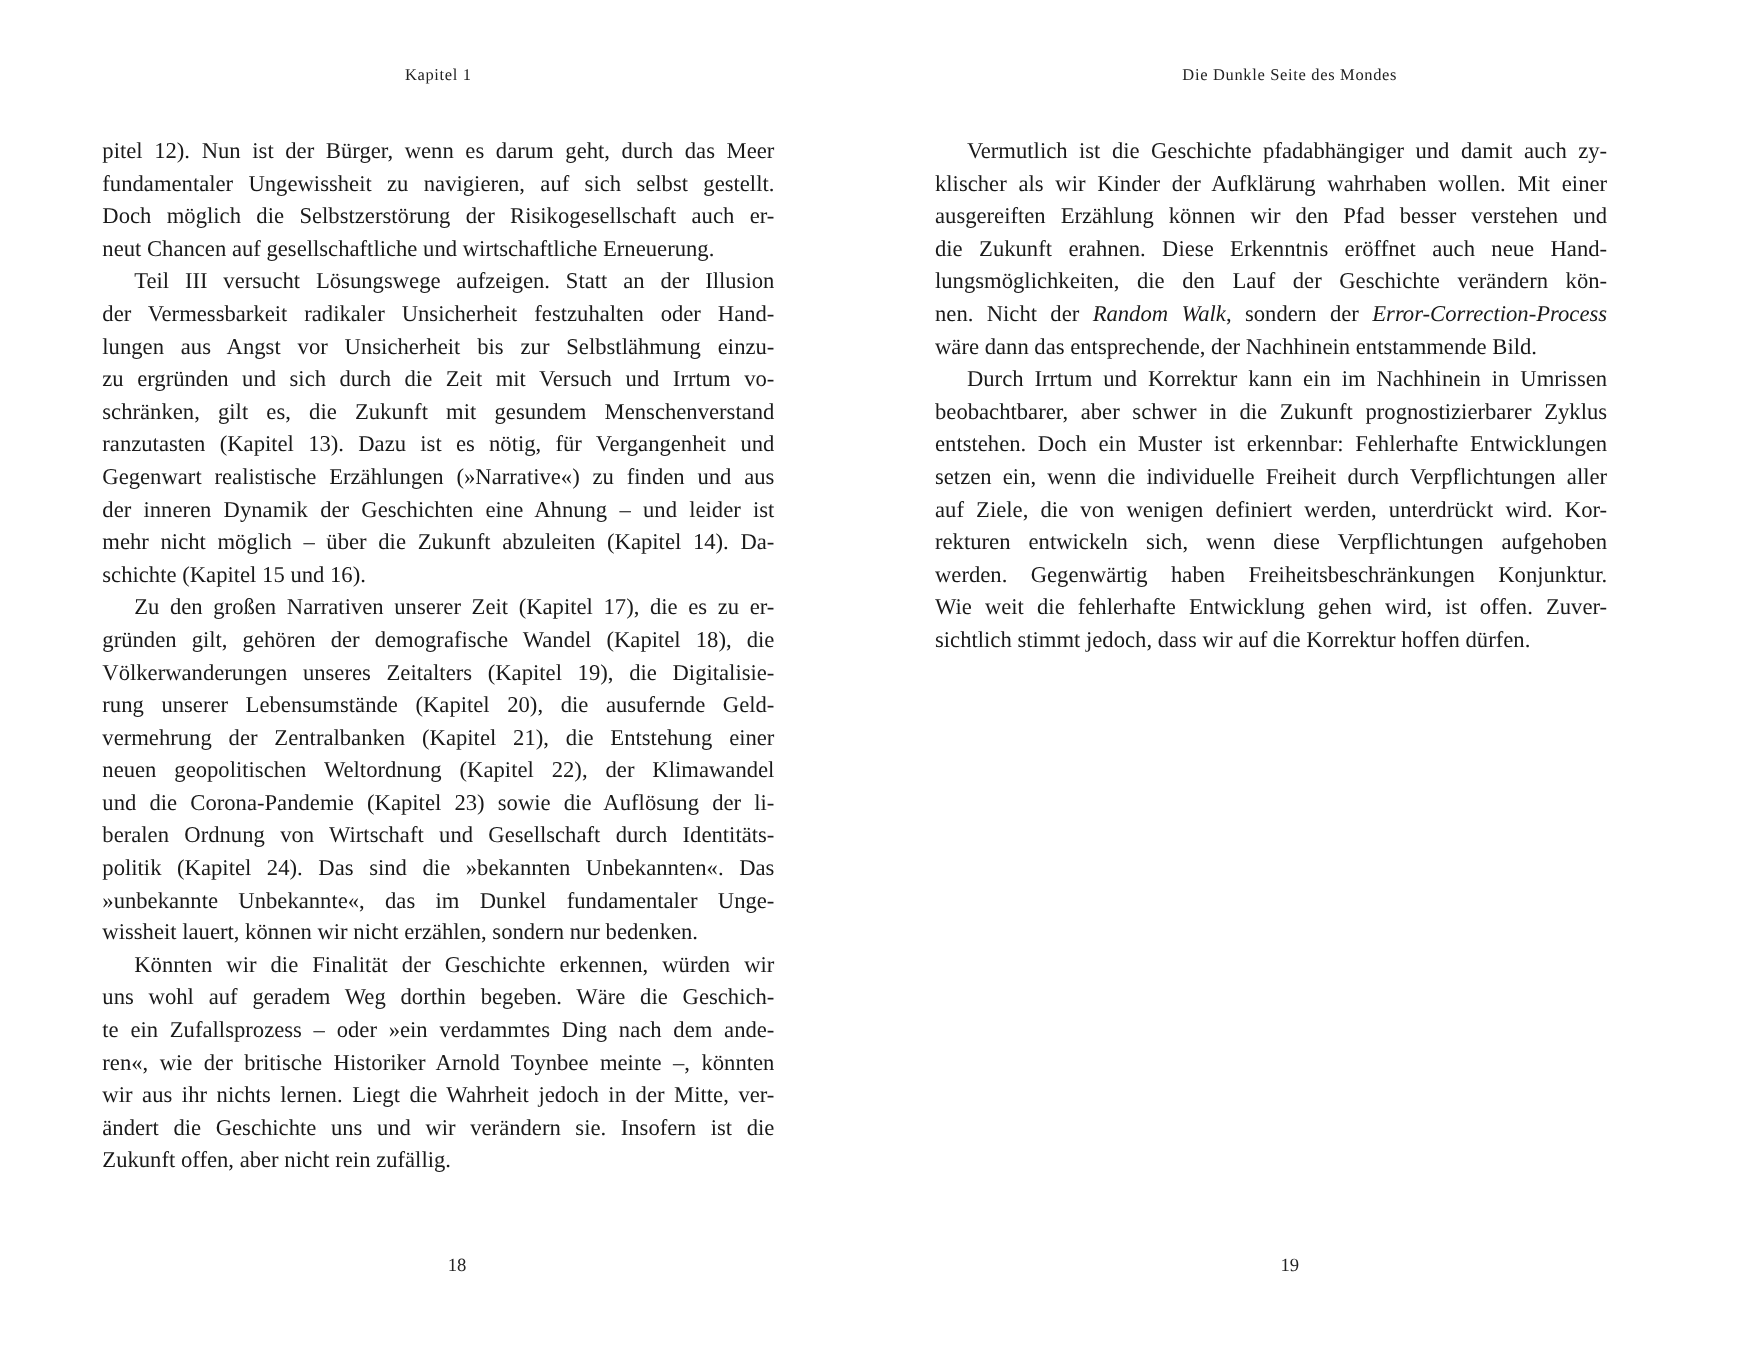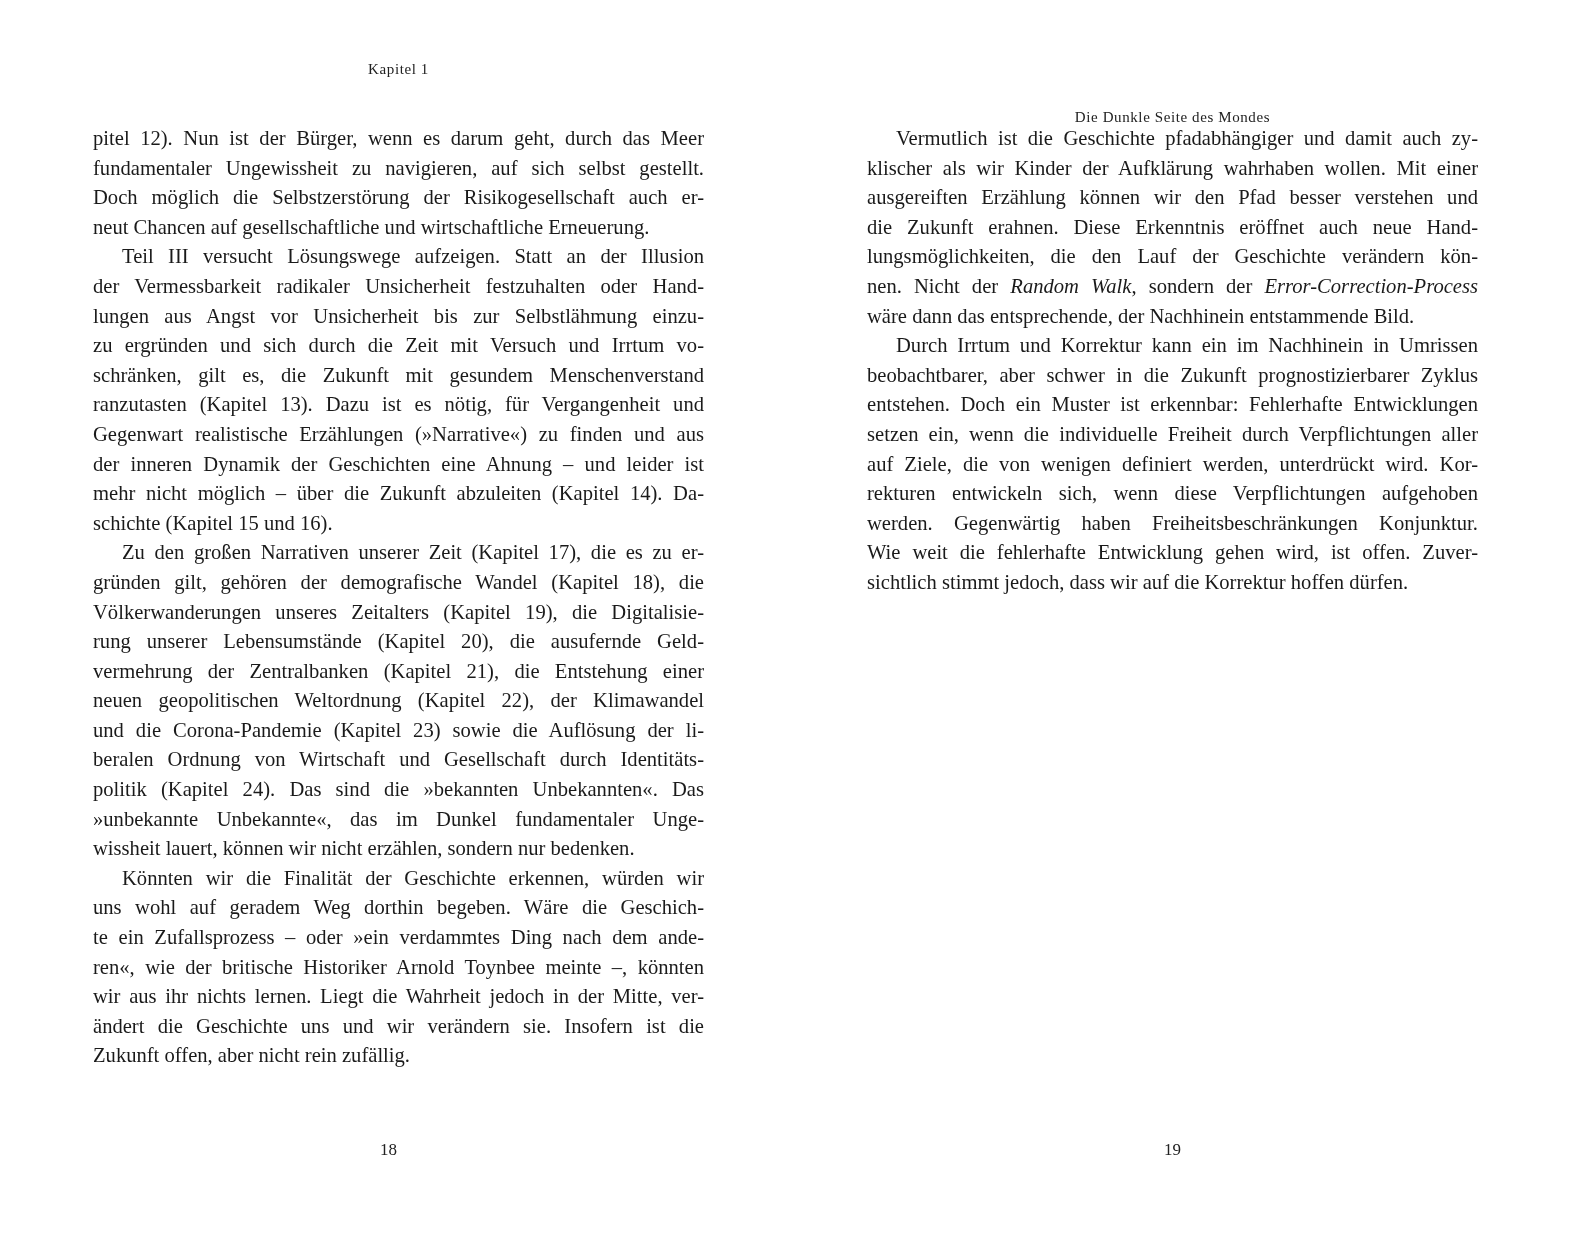--- a/index.html
+++ b/index.html
@@ -25,30 +25,30 @@
 
     .running-head {
       position: absolute;
       top: 61px;
       font-size: 15px;
       letter-spacing: 0.6px;
       text-align: center;
       color: #222;
     }
     .page-left .running-head { left: 93px; width: 611px; }
-    .page-right .running-head { left: 70px; width: 611px; margin-top: 48px; }
+    .page-right .running-head { left: 70px; width: 611px; }
 
     .body-text {
       position: absolute;
       top: 124px;
       width: 611px;
       font-size: 20.6px;
     }
     .page-left .body-text { left: 93px; }
-    .page-right .body-text { left: 70px; }
+    .page-right .body-text { left: 53px; }
 
     .line {
       display: block;
       height: 29.6px;
       line-height: 29.6px;
       white-space: nowrap;
       text-align: justify;
       text-align-last: justify;
       overflow: visible;
     }
@@ -59,21 +59,21 @@
     .line.indent { padding-left: 29px; }
     .line em { font-style: italic; }
 
     .folio {
       position: absolute;
       top: 1140px;
       font-size: 17px;
       text-align: center;
       color: #222;
     }
-    .page-left .folio { left: 83px; width: 611px; }
+    .page-left .folio { left: 110px; width: 611px; }
     .page-right .folio { left: 70px; width: 611px; }
   </style>
 </head>
 <body>
 
 <div class="page page-left">
   <div class="running-head">Kapitel 1</div>
 
   <div class="body-text">
 

